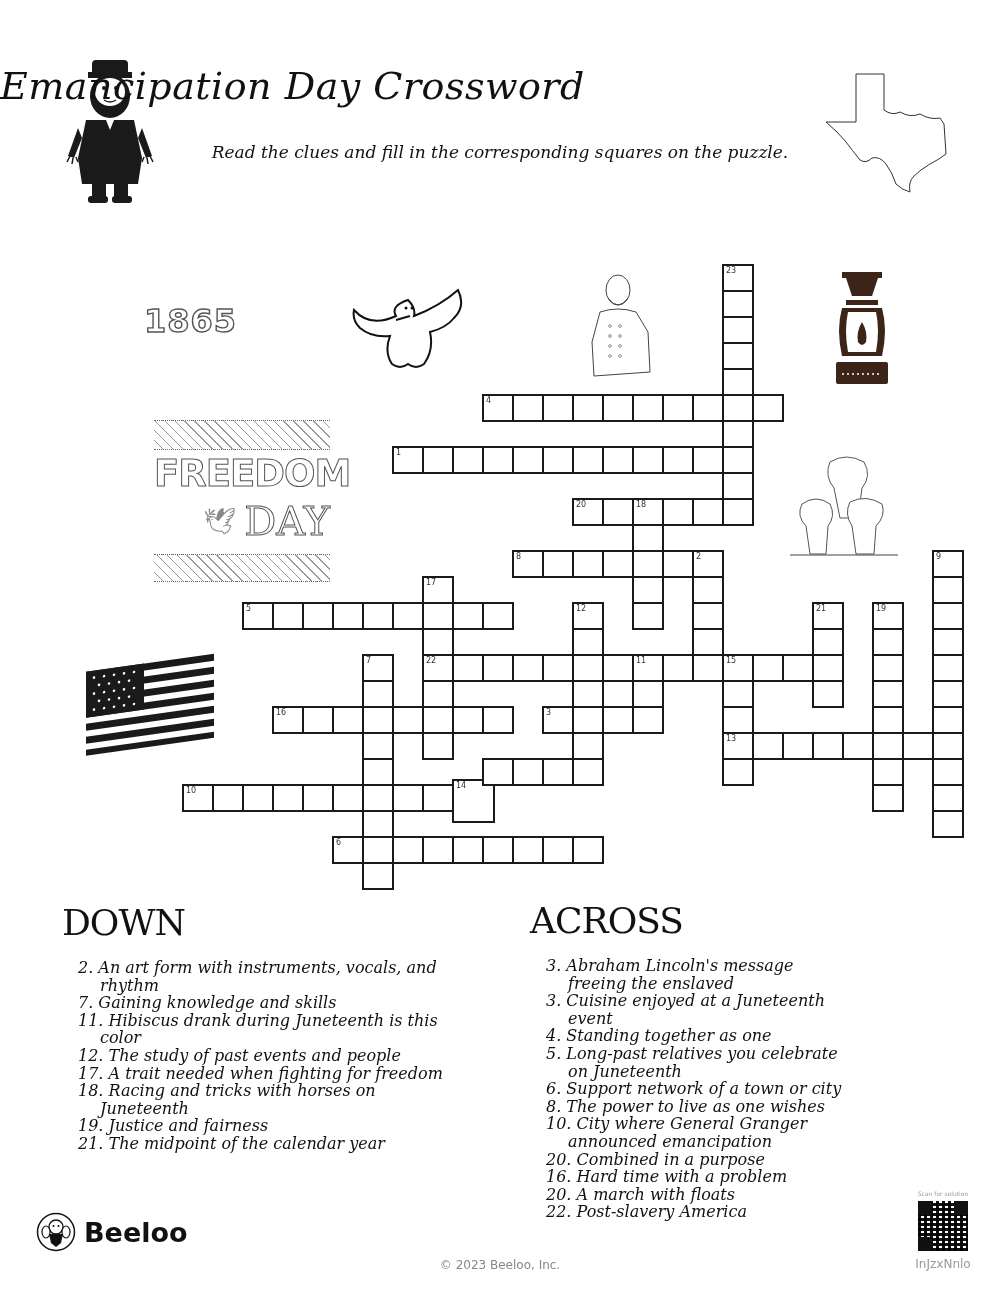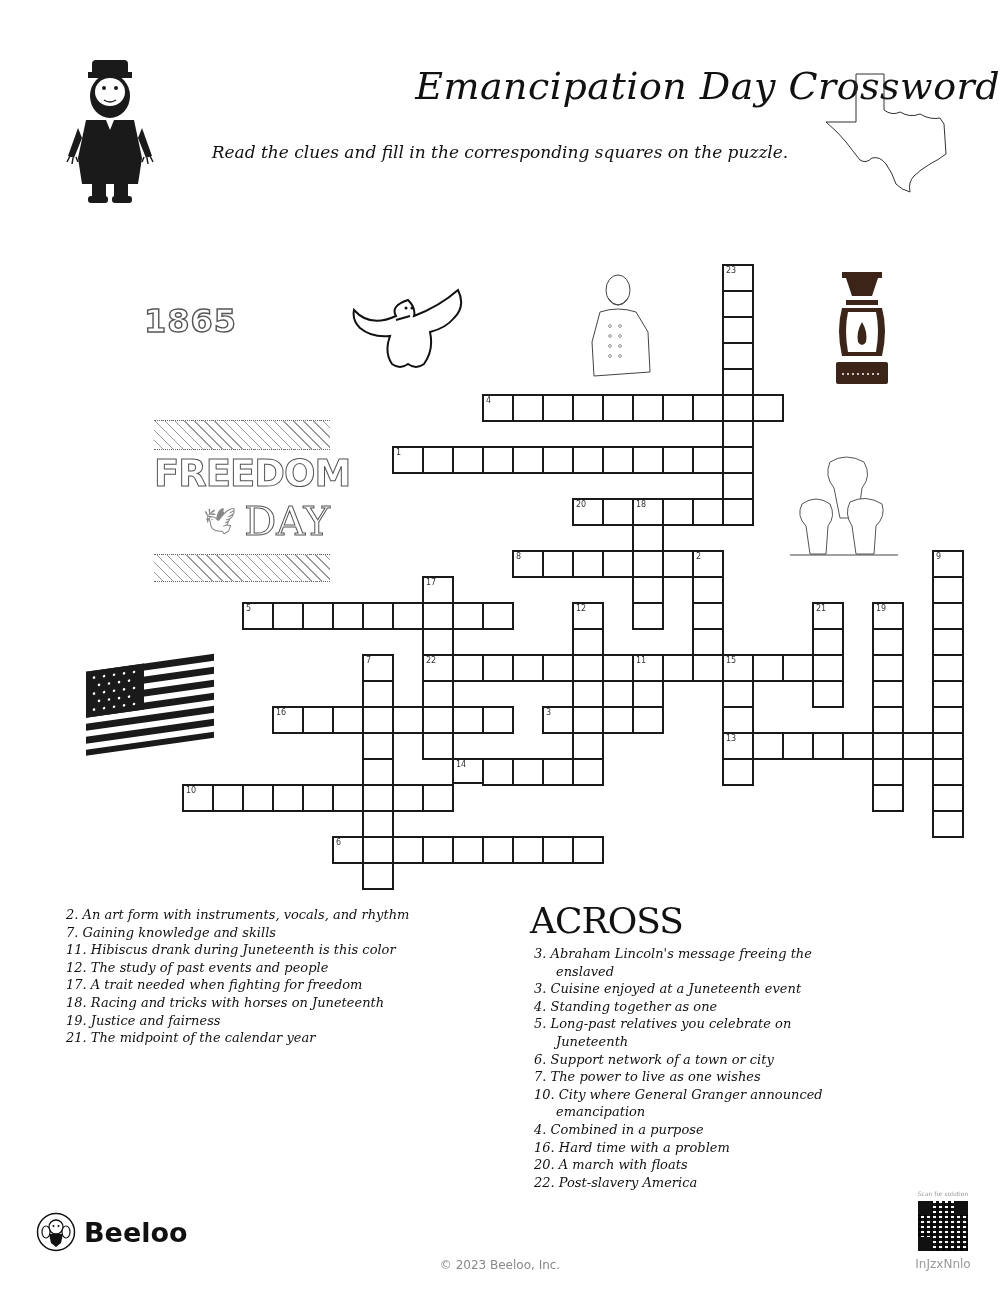--- a/index.html
+++ b/index.html
@@ -1,24 +1,24 @@
 <!DOCTYPE html>
 <html><head>
 <meta charset="utf-8">
 <style>
   html, body { margin:0; padding:0; background:#ffffff; }
   body { width:1000px; height:1294px; position:relative; overflow:hidden; font-family:"DejaVu Serif", serif; color:#111; }
   .abs { position:absolute; }
-  .title { left:0; width:1000px; top:64px; text-align:right; font-family:"DejaVu Serif", serif; font-style:italic; font-size:38px; letter-spacing:0.5px; color:#111; }
+  .title { left:0; width:1000px; top:64px; text-align:left; font-family:"DejaVu Serif", serif; font-style:italic; font-size:38px; letter-spacing:0.5px; color:#111; }
   .subtitle { left:0; width:1000px; top:142px; text-align:center; font-family:"DejaVu Serif", serif; font-style:italic; font-size:17px; color:#111; }
   #grid { left:0; top:0; width:1000px; height:900px; }
   .cell { position:absolute; width:30px; height:26px; box-sizing:border-box; border:2px solid #1a1a1a; background:#fff; margin-left:-1px; margin-top:-1px; }
   .num { position:absolute; left:2px; top:0px; font-family:"DejaVu Sans", sans-serif; font-size:8px; color:#333; line-height:10px; }
   .clue-head { font-family:"DejaVu Serif", serif; font-size:36px; letter-spacing:-1px; color:#111; }
-  .clue-list { list-style:none; margin:4px; padding:0; font-family:"DejaVu Serif", serif; font-style:italic; font-size:13px; line-height:17.6px; color:#111; }
+  .clue-list { list-style:none; margin:16px; padding:0; font-family:"DejaVu Serif", serif; font-style:italic; font-size:16px; line-height:17.6px; color:#111; }
   .clue-list li { padding-left:22px; text-indent:-22px; }
   .footer-copy { left:0; width:1000px; top:1258px; text-align:center; font-family:"DejaVu Sans", sans-serif; font-size:12px; color:#888; }
   .brand { left:36px; top:1212px; display:flex; align-items:center; gap:8px; }
   .brand-name { font-family:"DejaVu Sans", sans-serif; font-weight:bold; font-size:27px; color:#111; }
   .qr-label { font-family:"DejaVu Sans", sans-serif; font-size:6px; color:#999; text-align:center; }
 </style>
 </head>
 <body>
 
 <div class="abs" style="left:64px;top:58px;width:92px;height:146px;">
@@ -240,21 +240,21 @@
     <div class="cell" style="left: 723px; top: 733px; width: 32px; height: 28px;">
       <span class="num">13</span>
     </div>
     <div class="cell" style="left: 753px; top: 733px; width: 32px; height: 28px;"></div>
     <div class="cell" style="left: 783px; top: 733px; width: 32px; height: 28px;"></div>
     <div class="cell" style="left: 813px; top: 733px; width: 32px; height: 28px;"></div>
     <div class="cell" style="left: 843px; top: 733px; width: 32px; height: 28px;"></div>
     <div class="cell" style="left: 873px; top: 733px; width: 32px; height: 28px;"></div>
     <div class="cell" style="left: 903px; top: 733px; width: 32px; height: 28px;"></div>
     <div class="cell" style="left: 933px; top: 733px; width: 32px; height: 28px;"></div>
-    <div class="cell" style="left: 453px; top: 759px; width: 32px; height: 26px; padding-left: 39px;">
+    <div class="cell" style="left: 453px; top: 780px; width: 32px; height: 44px; padding-left: 39px;">
       <span class="num">14</span>
     </div>
     <div class="cell" style="left: 483px; top: 759px; width: 32px; height: 28px;"></div>
     <div class="cell" style="left: 513px; top: 759px; width: 32px; height: 28px;"></div>
     <div class="cell" style="left: 543px; top: 759px; width: 32px; height: 28px;"></div>
     <div class="cell" style="left: 573px; top: 759px; width: 32px; height: 28px;"></div>
     <div class="cell" style="left: 273px; top: 707px; width: 32px; height: 28px;">
       <span class="num">16</span>
     </div>
     <div class="cell" style="left: 303px; top: 707px; width: 32px; height: 28px;"></div>
@@ -356,42 +356,43 @@
     <div class="cell" style="left: 723px; top: 291px; width: 32px; height: 28px;"></div>
     <div class="cell" style="left: 723px; top: 317px; width: 32px; height: 28px;"></div>
     <div class="cell" style="left: 723px; top: 343px; width: 32px; height: 28px;"></div>
     <div class="cell" style="left: 723px; top: 369px; width: 32px; height: 28px;"></div>
     <div class="cell" style="left: 723px; top: 421px; width: 32px; height: 28px;"></div>
     <div class="cell" style="left: 723px; top: 473px; width: 32px; height: 28px;"></div>
     <div class="cell" style="left: 603px; top: 681px; width: 32px; height: 28px;"></div>
   </div>
 
 <div class="abs" style="left:62px;top:902px;width:400px;">
+  <div class="clue-head">DOWN</div>
   <ul class="clue-list" id="down-list">
       <li>2. An art form with instruments, vocals, and rhythm</li>
       <li>7. Gaining knowledge and skills</li>
       <li>11. Hibiscus drank during Juneteenth is this color</li>
       <li>12. The study of past events and people</li>
       <li>17. A trait needed when fighting for freedom</li>
       <li>18. Racing and tricks with horses on Juneteenth</li>
       <li>19. Justice and fairness</li>
       <li>21. The midpoint of the calendar year</li>
     </ul>
 </div>
 <div class="abs" style="left:530px;top:900px;width:330px;">
   <div class="clue-head">ACROSS</div>
   <ul class="clue-list" id="across-list">
       <li>3. Abraham Lincoln's message freeing the enslaved</li>
       <li>3. Cuisine enjoyed at a Juneteenth event</li>
       <li>4. Standing together as one</li>
       <li>5. Long-past relatives you celebrate on Juneteenth</li>
       <li>6. Support network of a town or city</li>
-      <li>7. The power to live as one wishes</li>
+      <li>8. The power to live as one wishes</li>
       <li>10. City where General Granger announced emancipation</li>
-      <li>4. Combined in a purpose</li>
+      <li>20. Combined in a purpose</li>
       <li>16. Hard time with a problem</li>
       <li>20. A march with floats</li>
       <li>22. Post-slavery America</li>
     </ul>
 </div>
 
 <div class="abs brand">
   <span style="display:inline-block;width:40px;height:40px;">
     <svg width="40" height="40" viewBox="0 0 40 40">
       <circle cx="20" cy="20" r="18.5" fill="#fff" stroke="#111" stroke-width="1.5"></circle>

